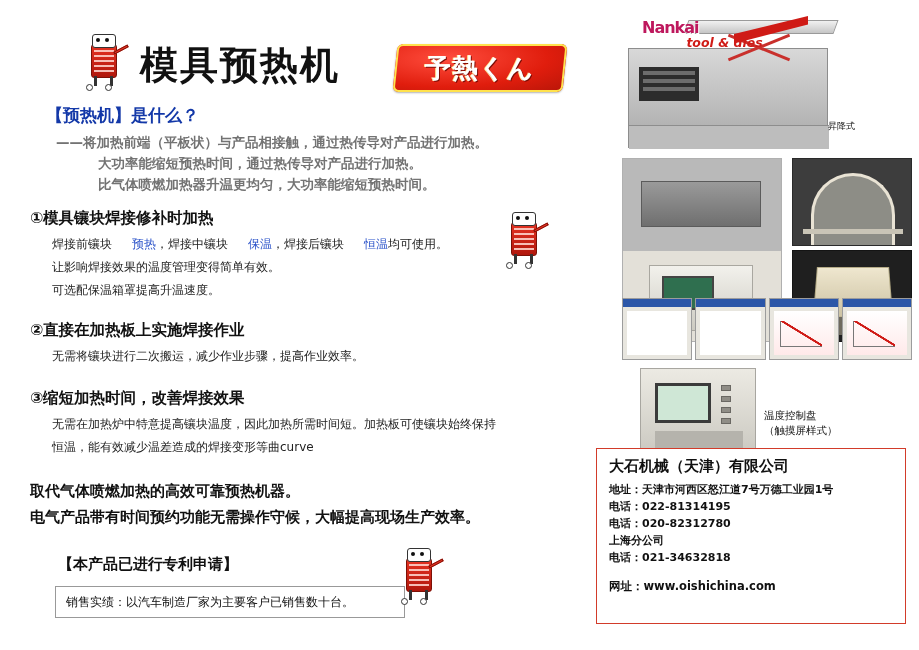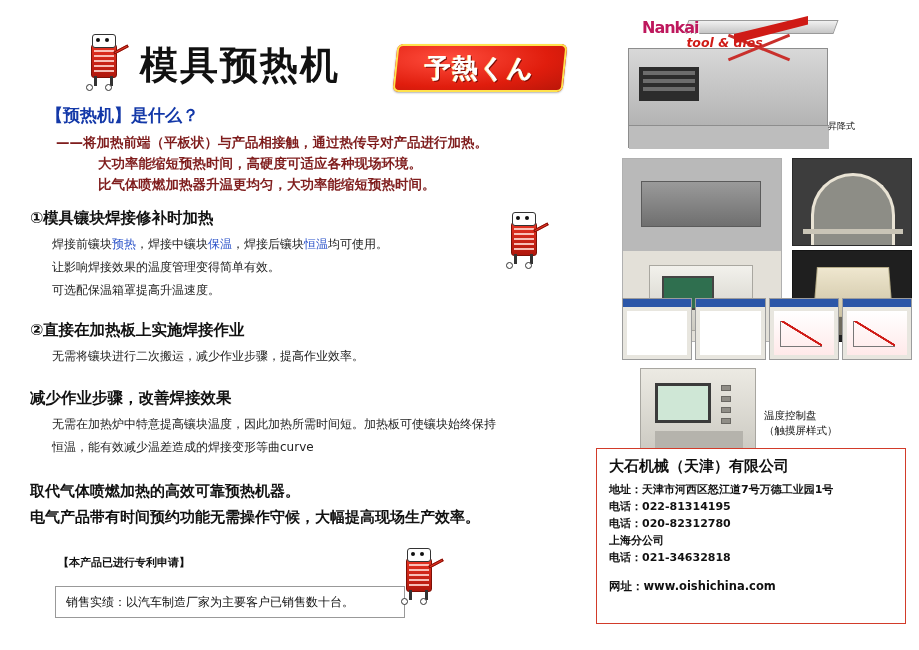--- a/index.html
+++ b/index.html
@@ -71,48 +71,48 @@
   #mascot-bottom { left:400px; top:548px; width:56px; height:58px; }
 
   
   #q-line {
     position:absolute; left:46px; top:104px;
     font-size:17px; font-weight:bold; color:#1338a8;
     white-space:nowrap;
   }
   #lead {
     position:absolute; left:56px; top:132px; width:545px;
-    color:#7f1d1d; font-size:13.5px; line-height:21px; font-weight:bold;
+    color:#737373; font-size:13.5px; line-height:21px; font-weight:bold;
   }
   #lead div:nth-child(2), #lead div:nth-child(3) { padding-left:42px; }
 
   
   .blk { position:absolute; left:30px; width:560px; }
   .blk h3 {
     margin:0 0 6px 0; font-size:15.5px; font-weight:bold; color:#111;
     white-space:nowrap;
   }
   .blk p {
     margin:0 0 4px 0; font-size:12px; line-height:19px; color:#222;
     padding-left:22px;
   }
-  .hl-blue { color:#2a52c9; }
+  .hl-blue { color:#2a52c9;margin-left:20px; }
 
   #blk1 { top:208px; }
   #blk2 { top:320px; }
   #blk3 { top:388px; }
 
   #closing {
     position:absolute; left:30px; top:478px; width:570px;
     font-size:15px; font-weight:bold; line-height:26px; color:#111;
   }
 
   #patent {
     position:absolute; left:58px; top:555px;
-    font-size:11px; color:#111; font-weight:bold;
+    font-size:15px; color:#111; font-weight:bold;
   }
   #sales-box {
     position:absolute; left:55px; top:586px; width:350px; height:32px;
     border:1px solid #999; background:#fff;
     display:flex; align-items:center; padding-left:10px;
     font-size:12px; color:#111;
   }
 
   
   #right { position:absolute; left:612px; top:0; width:307px; height:650px; }
@@ -274,21 +274,21 @@
       <div id="title-main">模具预热机</div>
       <div id="logo-badge">
         <span>予熱くん</span>
       </div>
     </div>
 
     <div id="q-line">【预热机】是什么？</div>
 
     <div id="lead">
       <div>——将加热前端（平板状）与产品相接触，通过热传导对产品进行加热。</div>
-      <div>大功率能缩短预热时间，高硬度可适应各种现场环境。</div>
+      <div>大功率能缩短预热时间，通过热传导对产品进行加热。</div>
       <div>比气体喷燃加热器升温更均匀，大功率能缩短预热时间。</div>
     </div>
 
     <div class="blk" id="blk1">
       <h3>①模具镶块焊接修补时加热</h3>
       <p>焊接前镶块<span class="hl-blue">预热</span>，焊接中镶块<span class="hl-blue">保温</span>，焊接后镶块<span class="hl-blue">恒温</span>均可使用。</p>
       <p>让影响焊接效果的温度管理变得简单有效。</p>
       <p>可选配保温箱罩提高升温速度。</p>
     </div>
 
@@ -312,21 +312,21 @@
       <div class="m-wheel a" style="top:50px;"></div>
       <div class="m-wheel b" style="top:50px;"></div>
     </div>
 
     <div class="blk" id="blk2">
       <h3>②直接在加热板上实施焊接作业</h3>
       <p>无需将镶块进行二次搬运，减少作业步骤，提高作业效率。</p>
     </div>
 
     <div class="blk" id="blk3">
-      <h3>减少作业步骤，改善焊接效果</h3>
+      <h3>③缩短加热时间，改善焊接效果</h3>
       <p>无需在加热炉中特意提高镶块温度，因此加热所需时间短。加热板可使镶块始终保持</p>
       <p>恒温，能有效减少温差造成的焊接变形等曲curve</p>
     </div>
 
     <div id="closing">
       <div>取代气体喷燃加热的高效可靠预热机器。</div>
       <div>电气产品带有时间预约功能无需操作守候，大幅提高现场生产效率。</div>
     </div>
 
     <div id="patent">【本产品已进行专利申请】</div>

